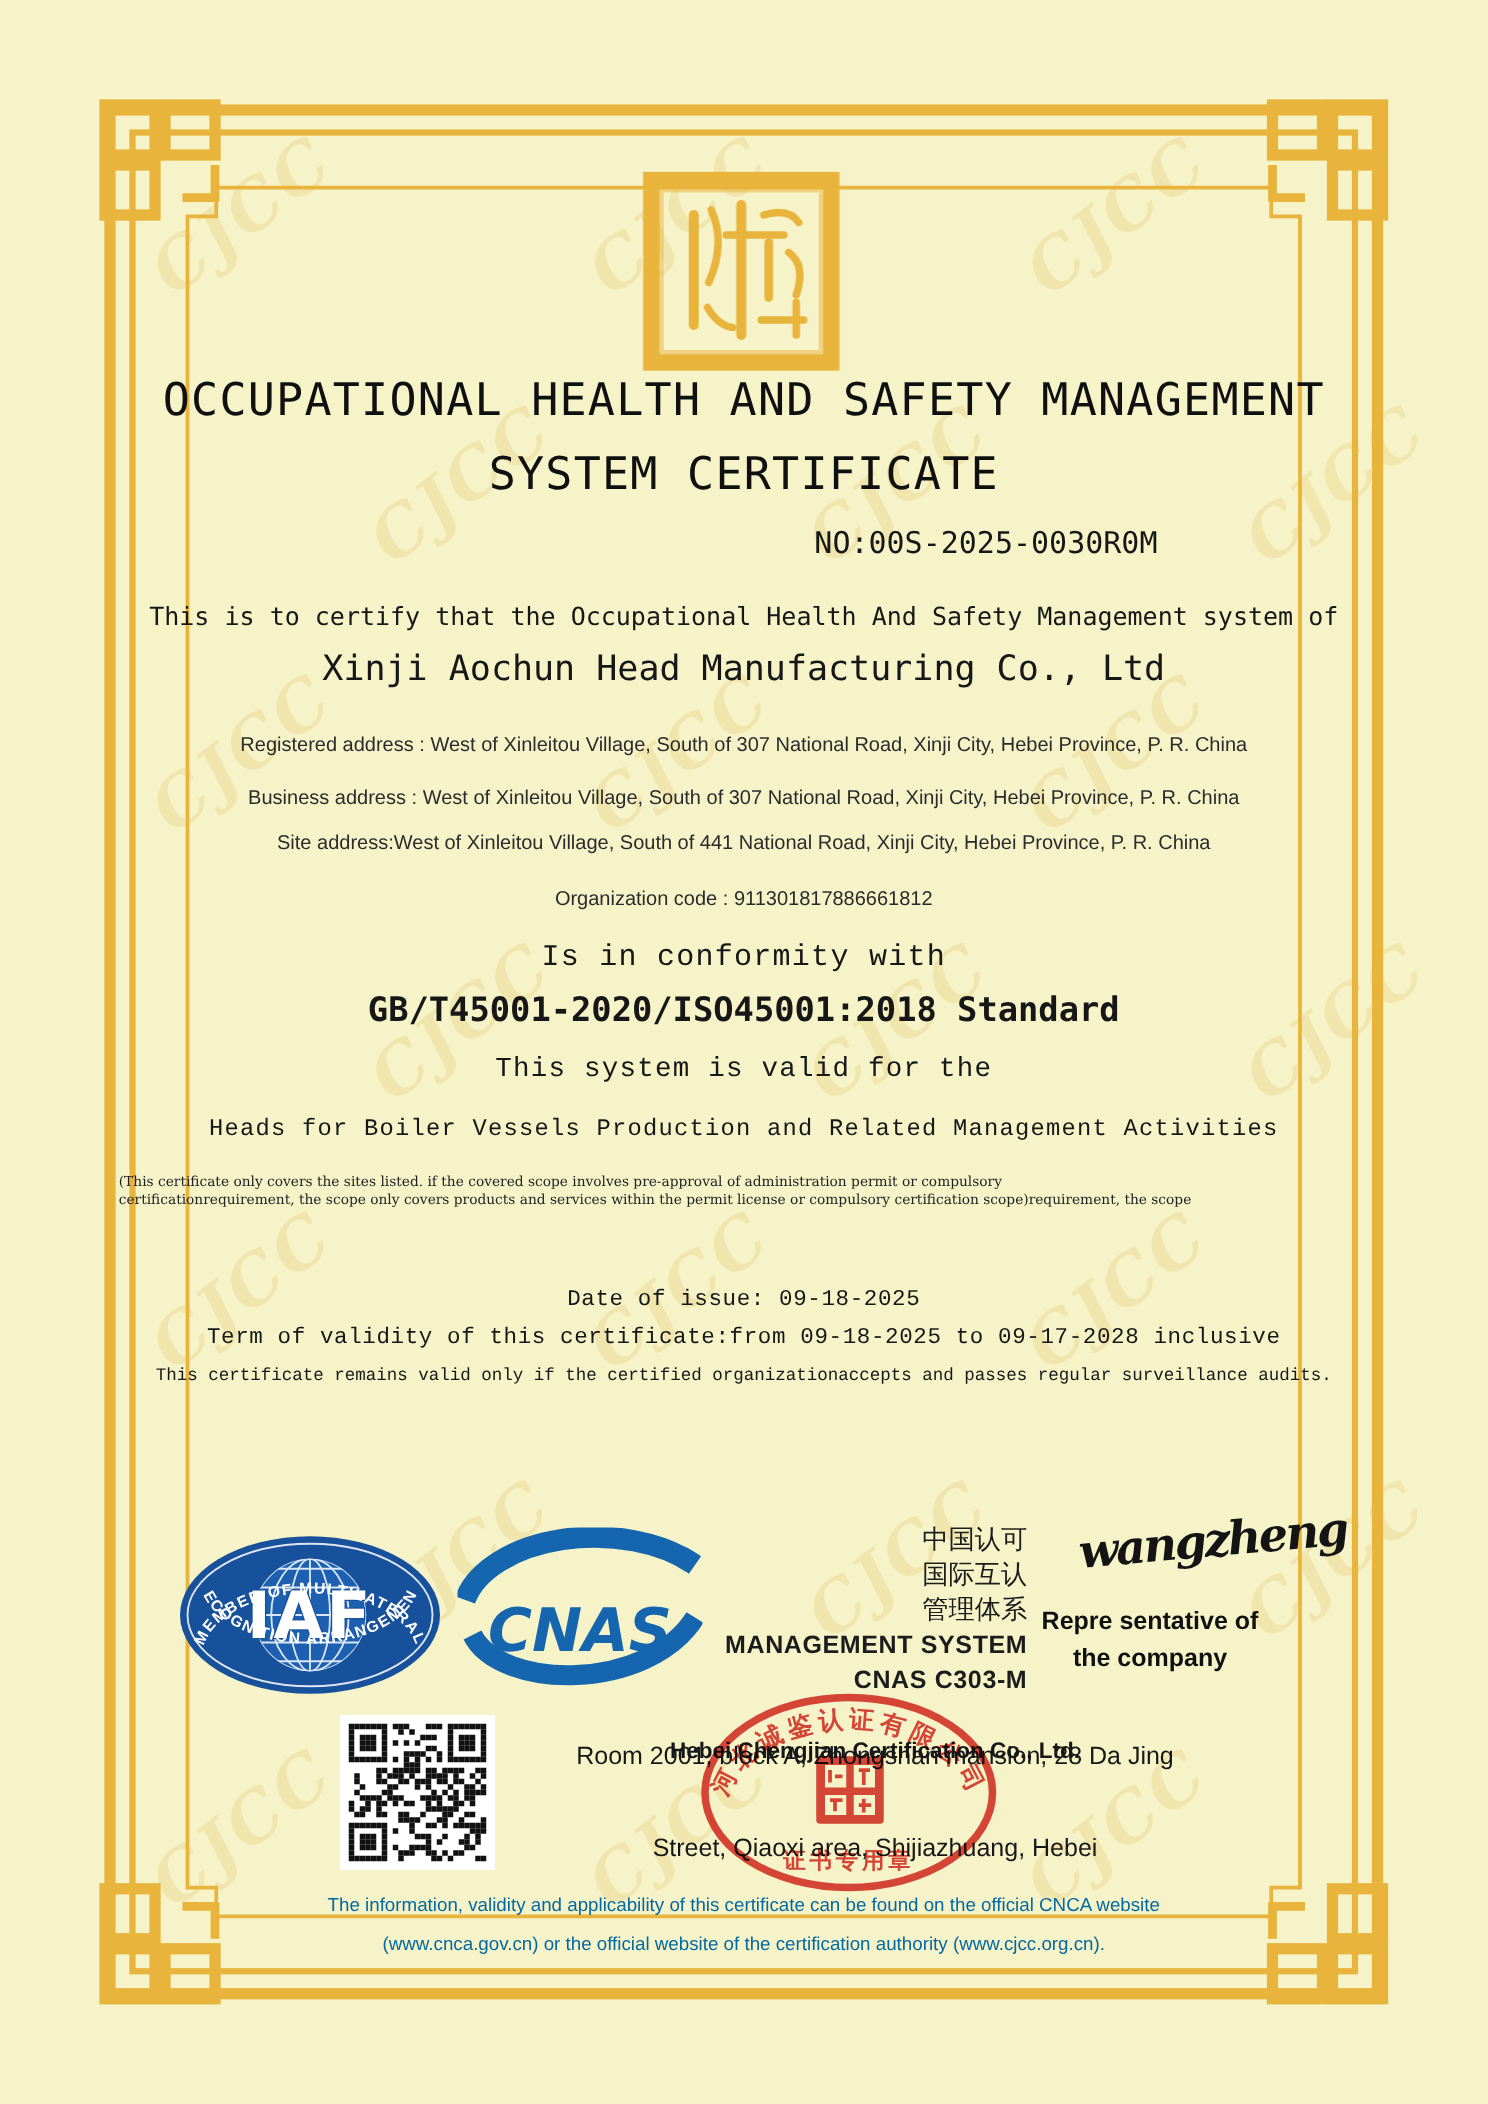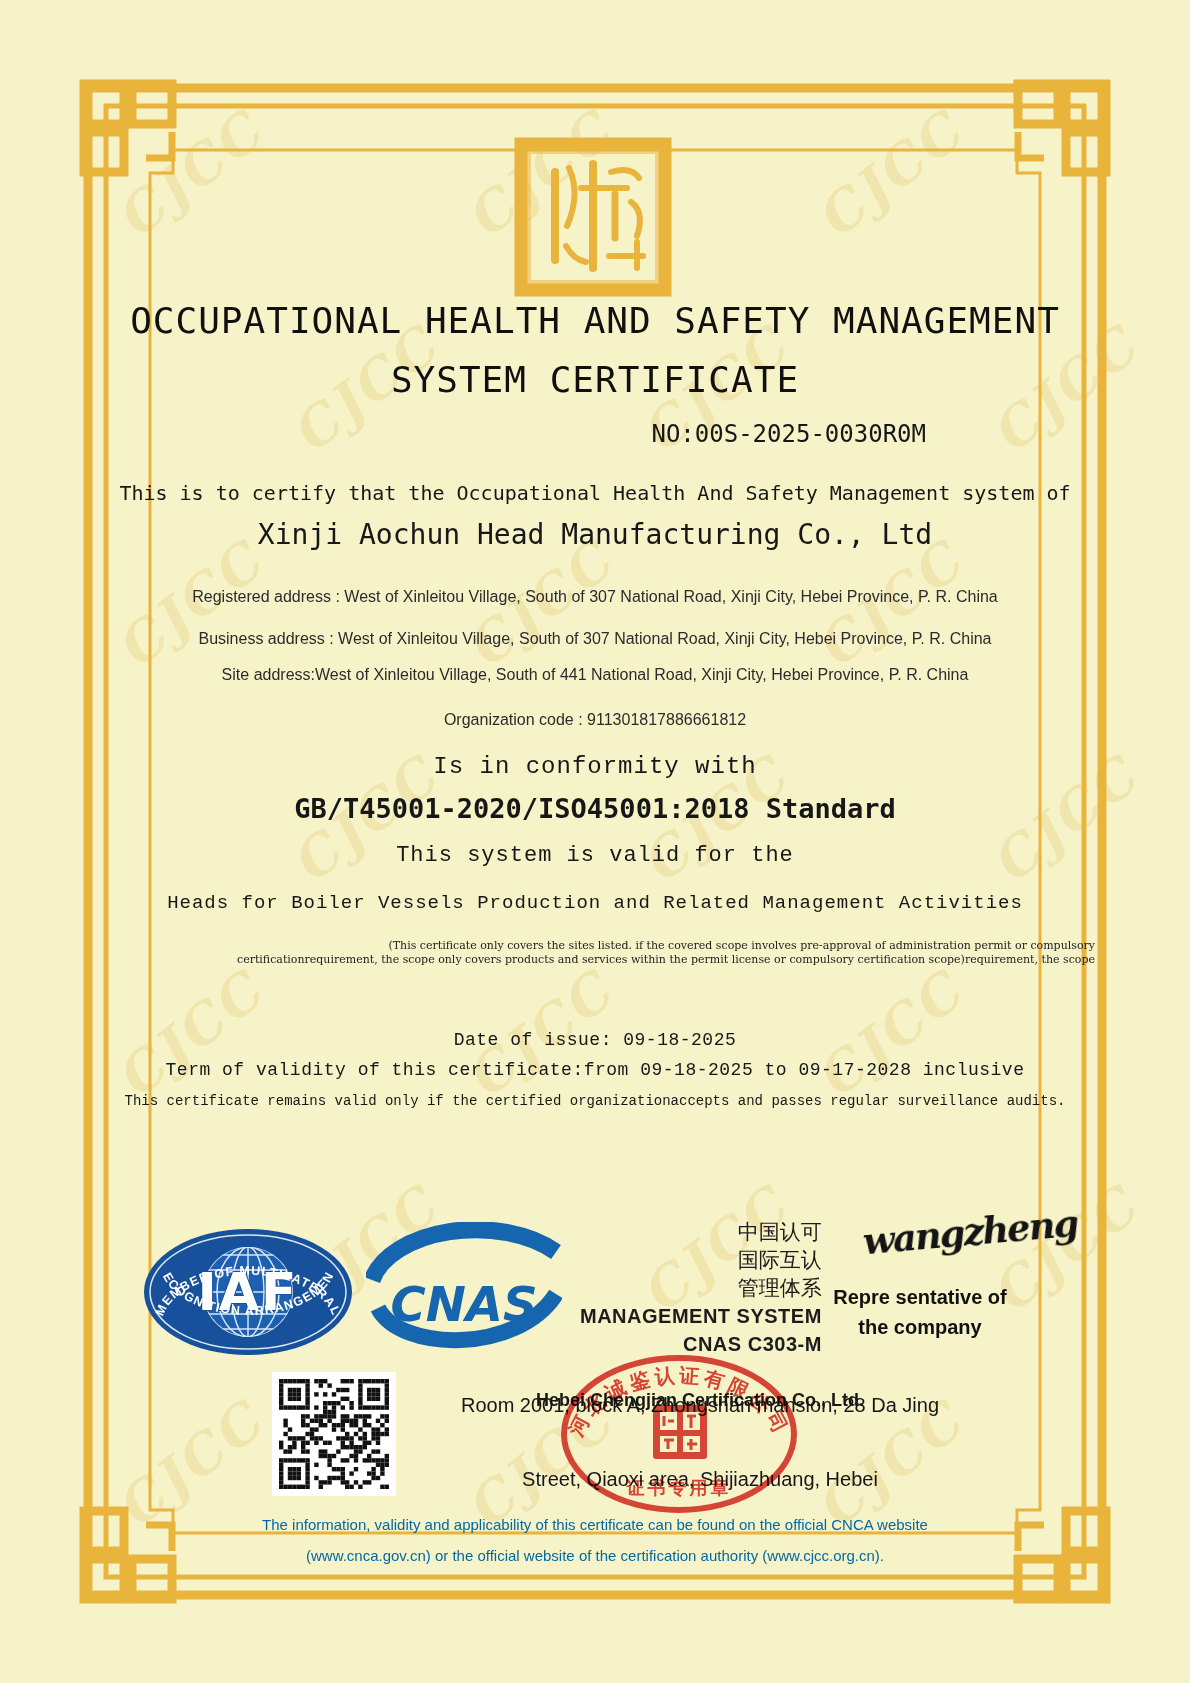--- a/index.html
+++ b/index.html
@@ -26,21 +26,21 @@
   .title2{top:359px;font-size:36px;letter-spacing:1px;color:#101010}
   .certno{position:absolute;right:264px;top:420px;font-size:24px;white-space:nowrap}
   .certify{top:481px;font-size:20px}
   .company{top:518px;font-size:28px}
   .addr{font-size:16px;color:#2b2b2b}
   .org{top:711px;font-size:16px;color:#2b2b2b}
   .conformity{top:753px;font-size:24px;letter-spacing:1px}
   .standard{top:793px;font-size:27px;font-weight:bold}
   .validfor{top:843px;font-size:22px;letter-spacing:1px}
   .heads{top:892px;font-size:19px;letter-spacing:1px}
-  .scopenote{position:absolute;left:95px;top:939px;width:1000px;text-align:right;
+  .scopenote{position:absolute;left:95px;top:939px;width:1000px;text-align:left;
     font-size:11px;line-height:13.5px;font-family:"DejaVu Serif",serif;color:#222}
   .dateline{top:1030px;font-size:18px;letter-spacing:.5px}
   .termline{top:1060px;font-size:18px;letter-spacing:.5px}
   .remains{top:1093px;font-size:14px}
   svg.iaf{position:absolute;left:140px;top:1226px}
   svg.cnas{position:absolute;left:366px;top:1222px}
   .accred{position:absolute;left:580px;top:1218px;line-height:28px;text-align:right}
   .accred .cjk{font-size:21px;color:#1c1c1c;display:block}
   .accred .lat{font-size:20px;font-weight:bold;color:#1c1c1c;display:block;letter-spacing:.5px}
   .sig{position:absolute;left:810px;top:1210px;width:320px;text-align:center;

